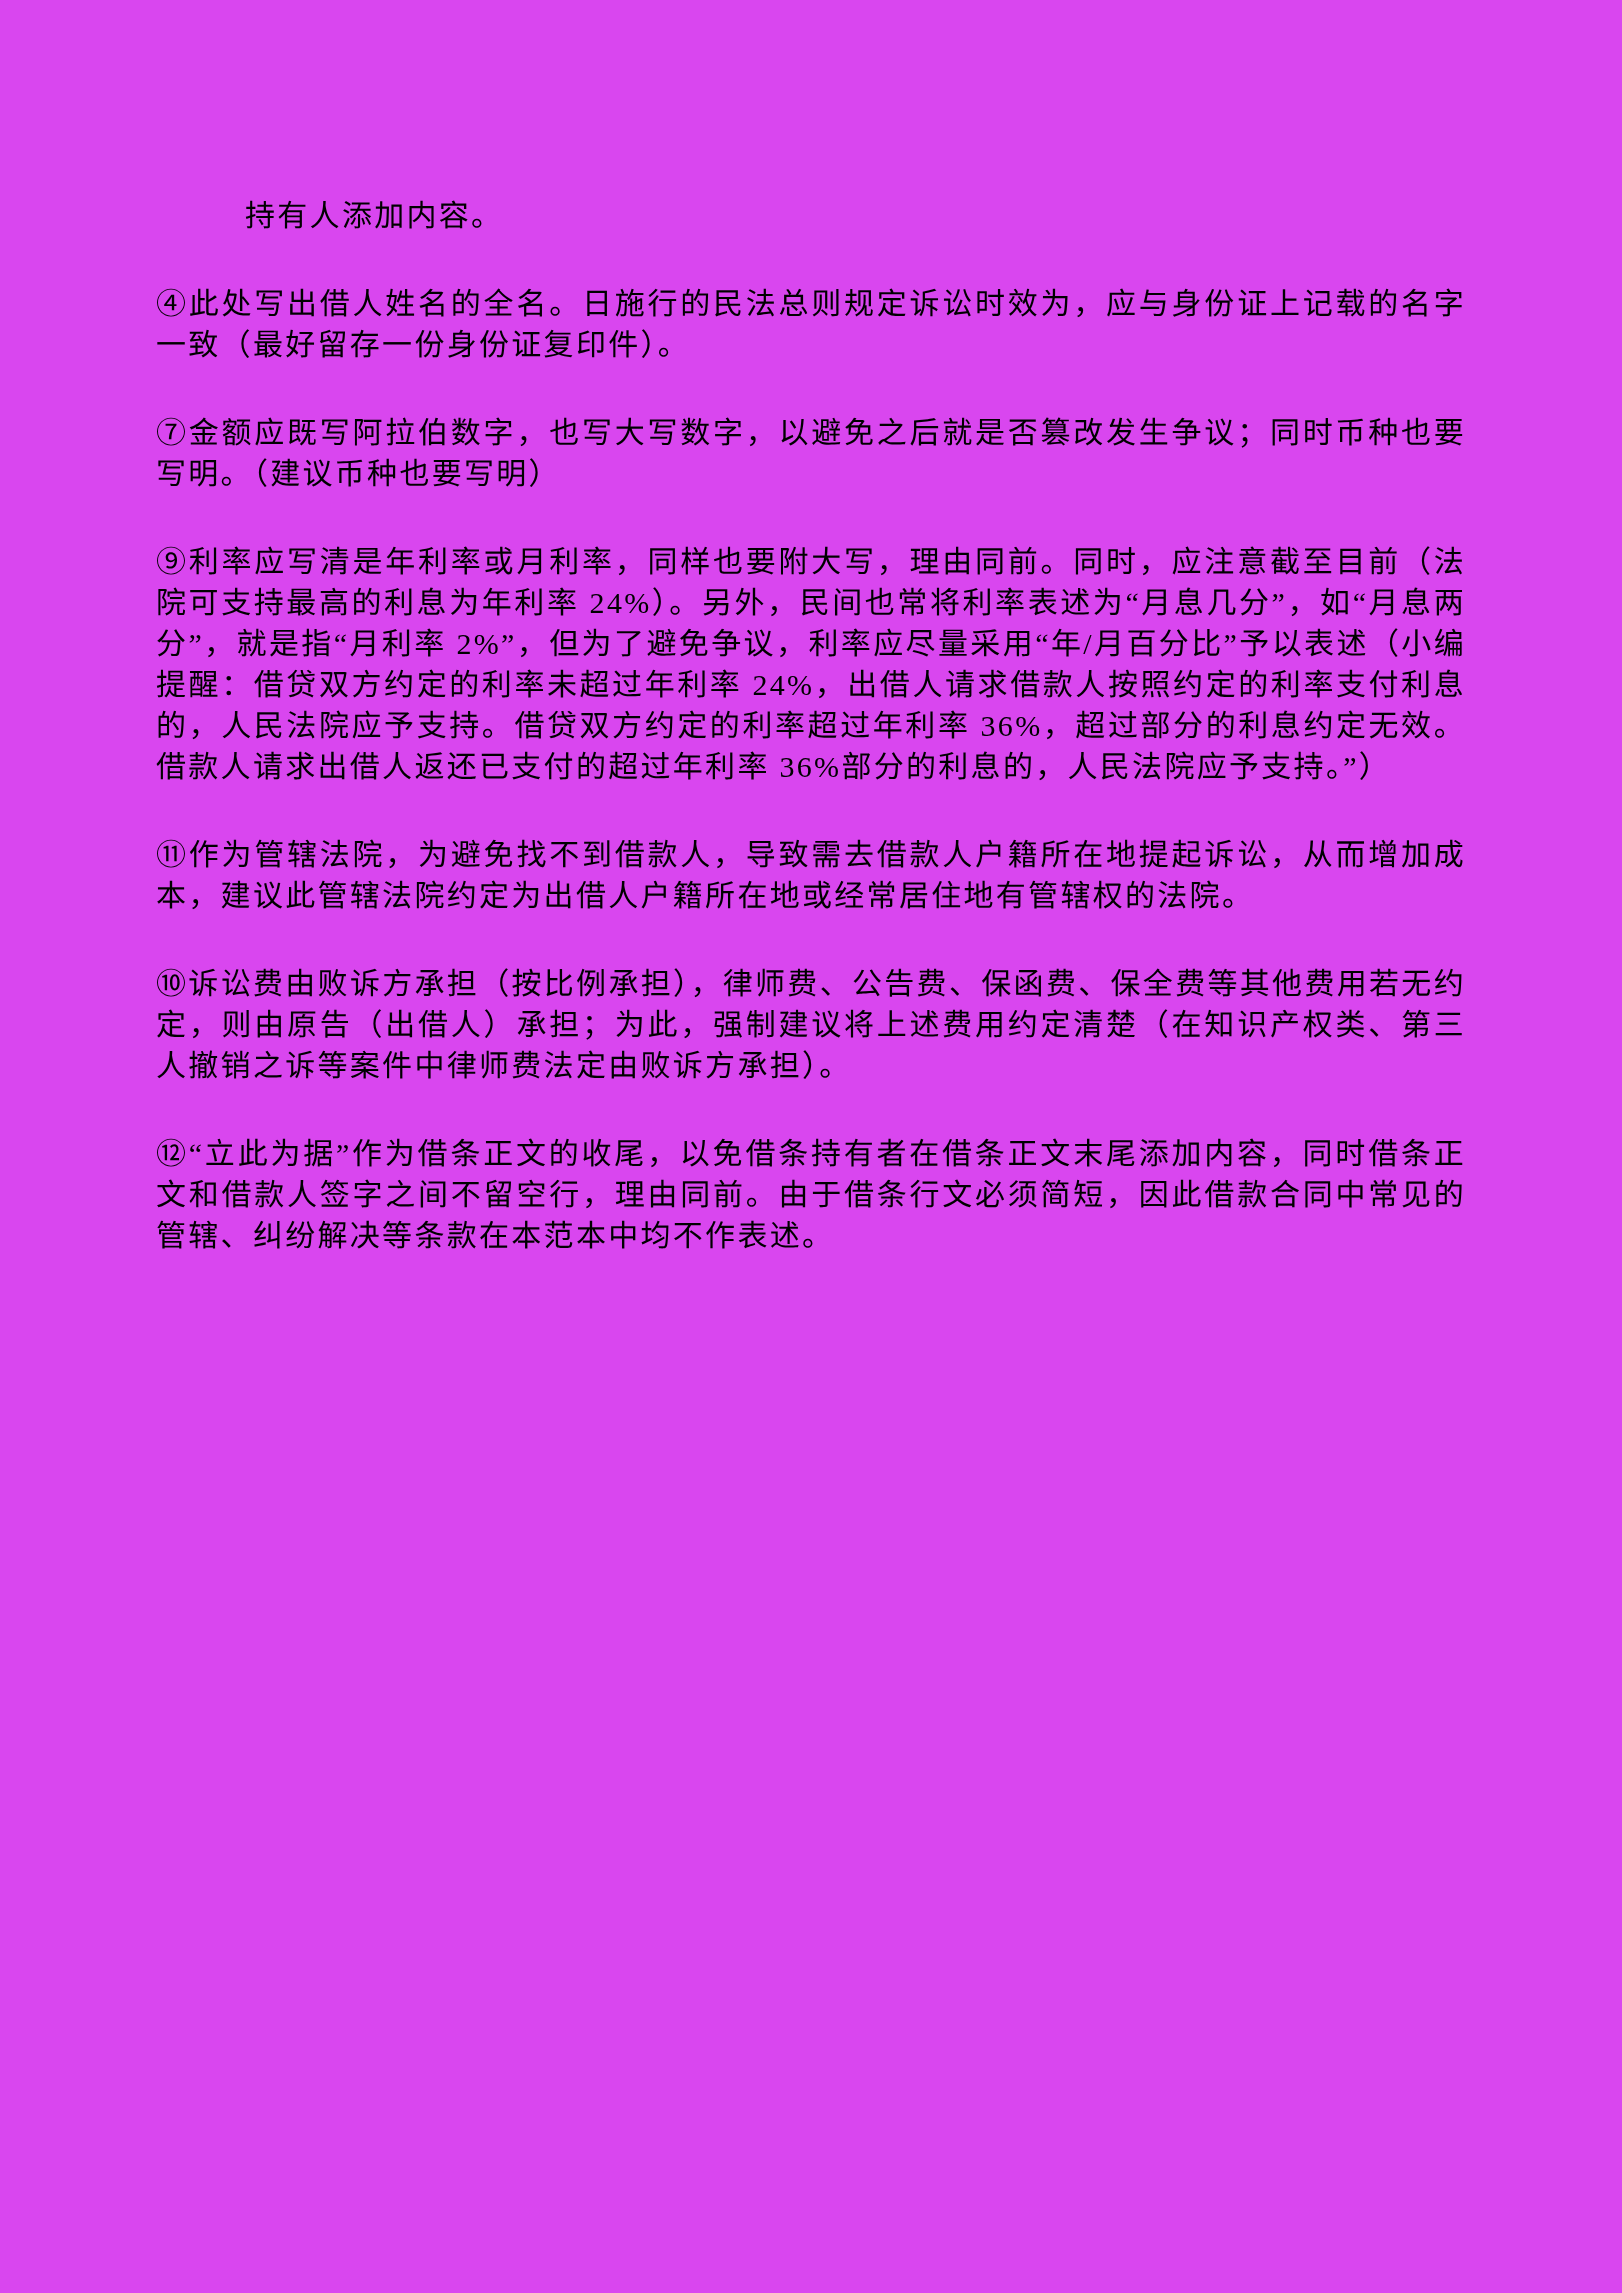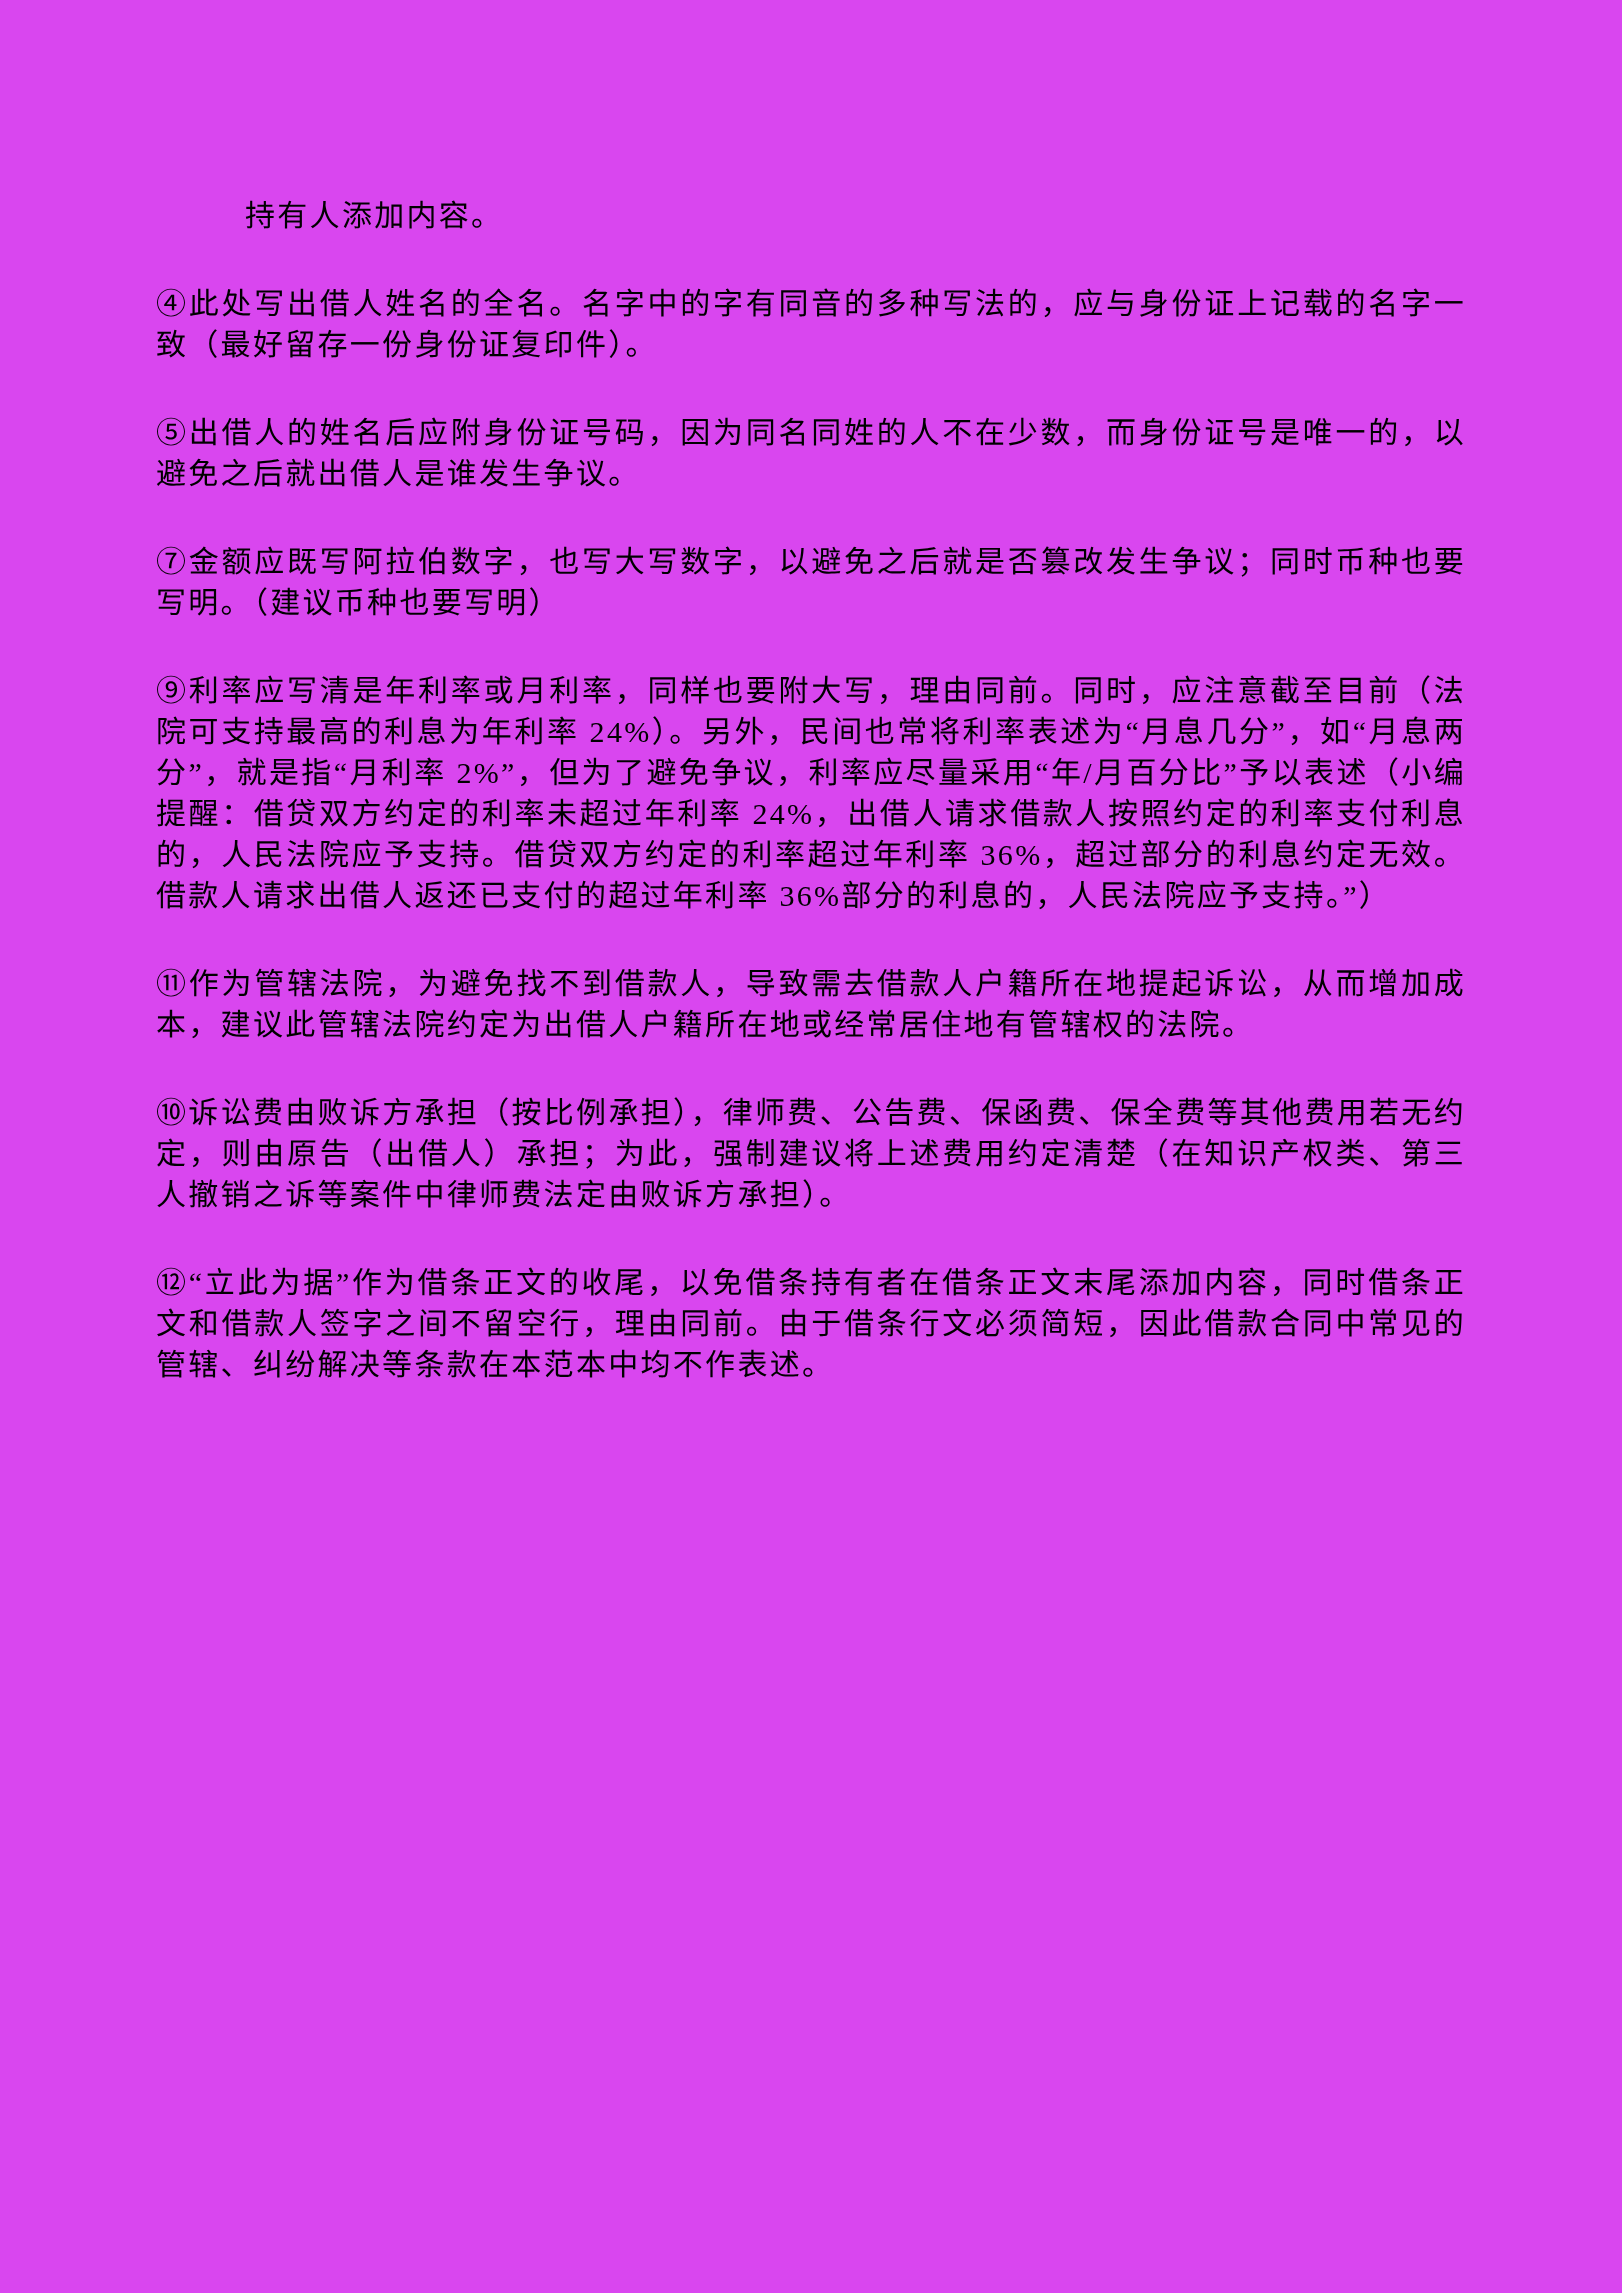--- a/index.html
+++ b/index.html
@@ -29,21 +29,20 @@
   }
   .para.continuation {
     text-indent: 89px;
   }
 </style>
 </head>
 <body>
 
 <div class="page">
   <p class="para continuation">持有人添加内容。</p>
-  <p class="para">④此处写出借人姓名的全名。名字中的字有同音的多种写法的，应与身份证上记载的名字一致（最好留存一份身份证复印件）。</p>
-  <p class="para">⑤出借人的姓名后应附身份证号码，因为同名同姓的人不在少数，而身份证号是唯一的，以避免之后就出借人是谁发生争议。</p>
+  <p class="para">④此处写出借人姓名的全名。日施行的民法总则规定诉讼时效为，应与身份证上记载的名字一致（最好留存一份身份证复印件）。</p>
   <p class="para">⑦金额应既写阿拉伯数字，也写大写数字，以避免之后就是否篡改发生争议；同时币种也要写明。（建议币种也要写明）</p>
   <p class="para">⑨利率应写清是年利率或月利率，同样也要附大写，理由同前。同时，应注意截至目前（法院可支持最高的利息为年利率 24%）。另外，民间也常将利率表述为“月息几分”，如“月息两分”，就是指“月利率 2%”，但为了避免争议，利率应尽量采用“年/月百分比”予以表述（小编提醒：借贷双方约定的利率未超过年利率 24%，出借人请求借款人按照约定的利率支付利息的，人民法院应予支持。借贷双方约定的利率超过年利率 36%，超过部分的利息约定无效。借款人请求出借人返还已支付的超过年利率 36%部分的利息的，人民法院应予支持。”）</p>
   <p class="para">⑪作为管辖法院，为避免找不到借款人，导致需去借款人户籍所在地提起诉讼，从而增加成本，建议此管辖法院约定为出借人户籍所在地或经常居住地有管辖权的法院。</p>
   <p class="para">⑩诉讼费由败诉方承担（按比例承担），律师费、公告费、保函费、保全费等其他费用若无约定，则由原告（出借人）承担；为此，强制建议将上述费用约定清楚（在知识产权类、第三人撤销之诉等案件中律师费法定由败诉方承担）。</p>
   <p class="para">⑫“立此为据”作为借条正文的收尾，以免借条持有者在借条正文末尾添加内容，同时借条正文和借款人签字之间不留空行，理由同前。由于借条行文必须简短，因此借款合同中常见的管辖、纠纷解决等条款在本范本中均不作表述。</p>
 </div>
 
 
 </body></html>

